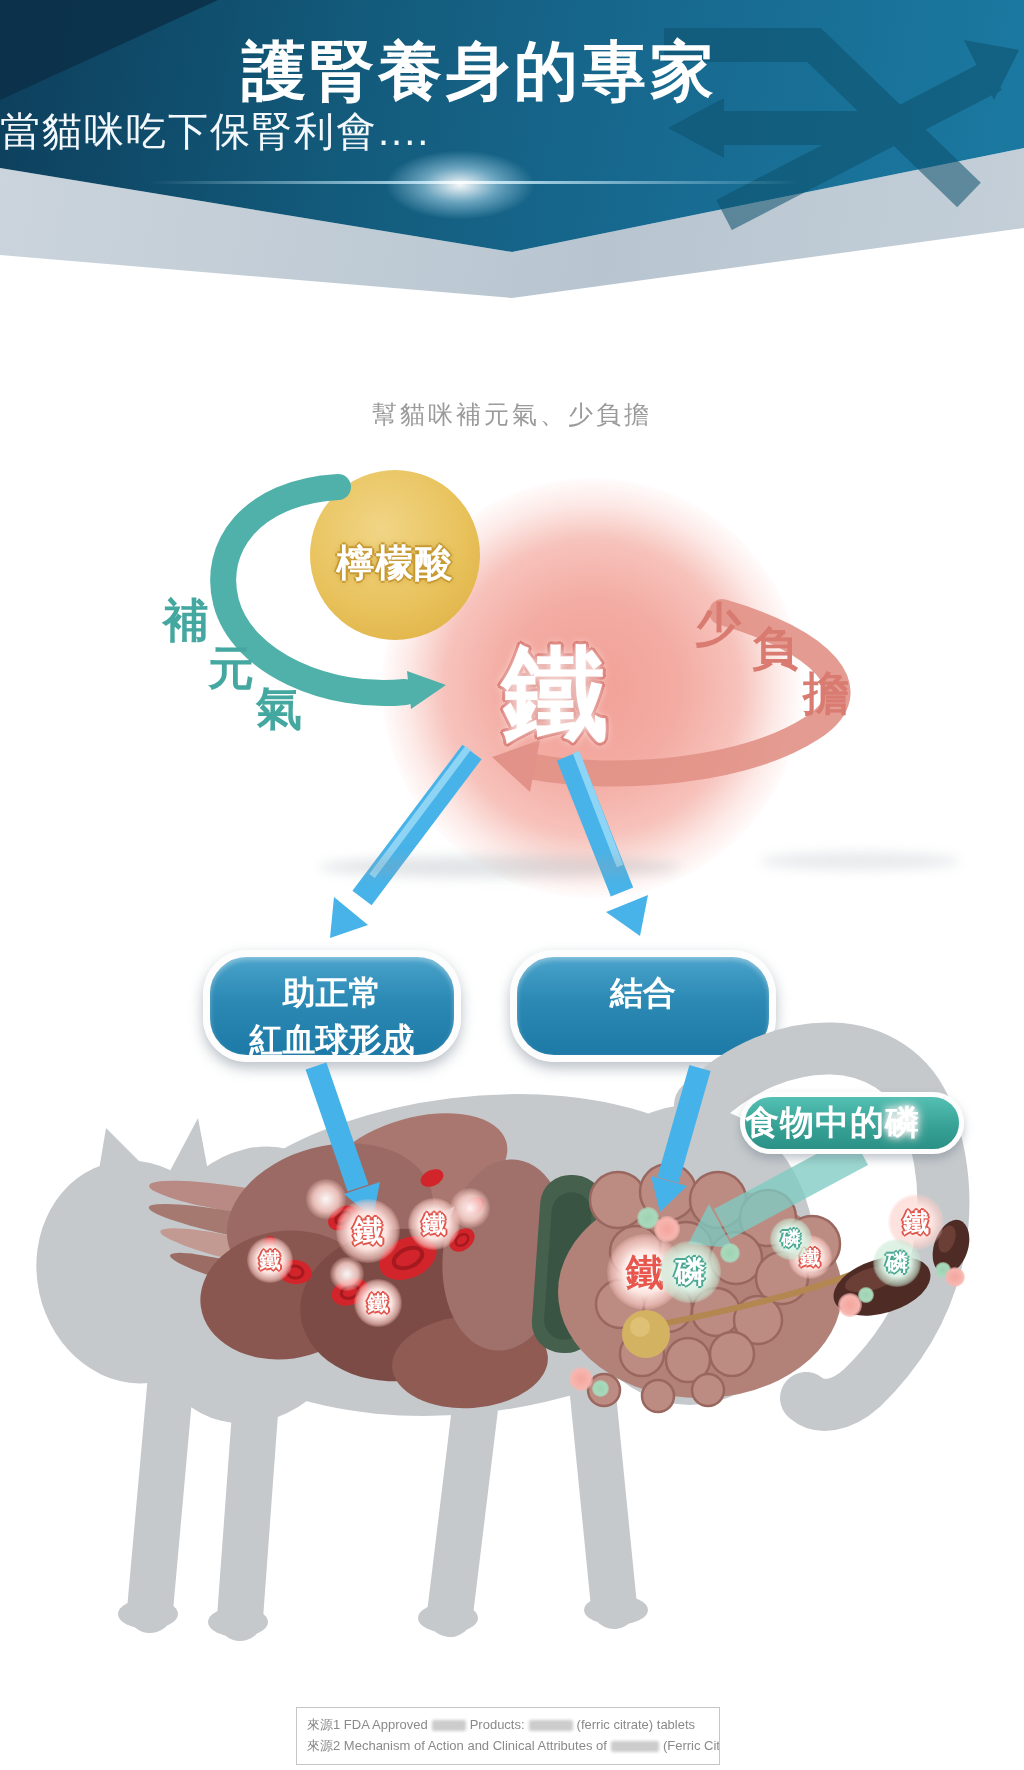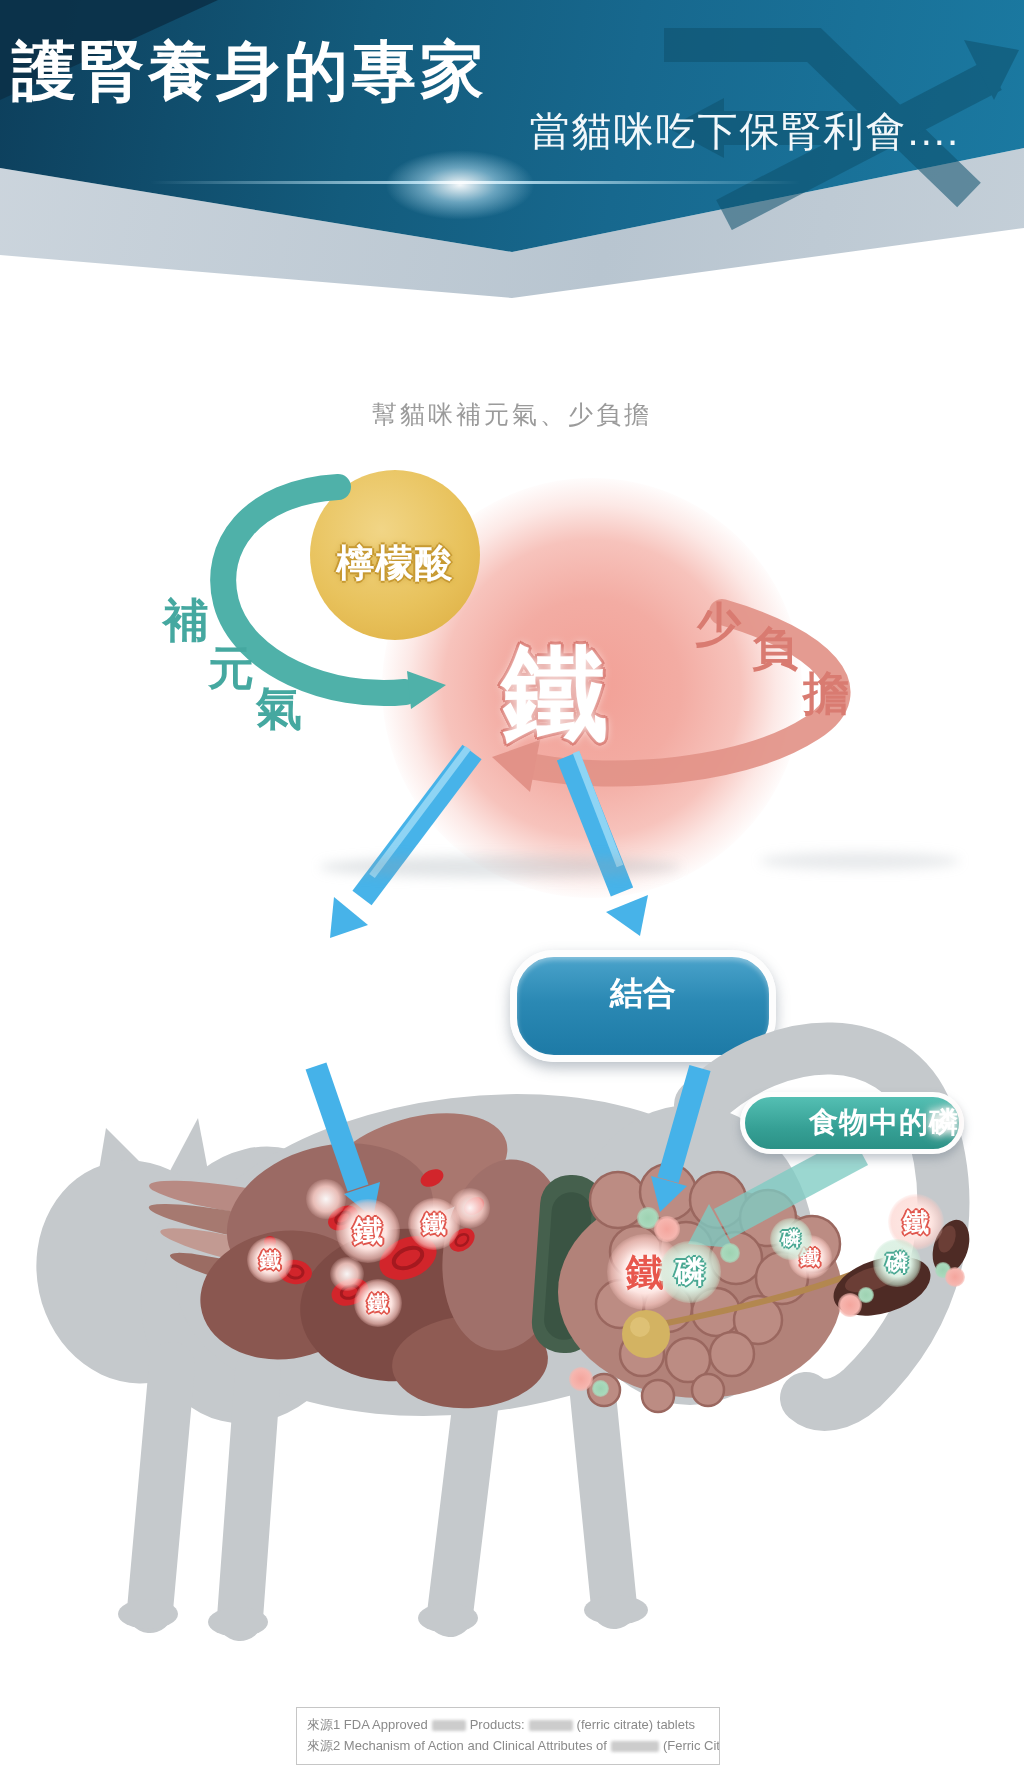--- a/index.html
+++ b/index.html
@@ -8,23 +8,23 @@
   
   .banner{position:absolute;left:0;top:0;width:1024px;height:300px;
           background:linear-gradient(100deg,#0d3f5c 0%,#135b7c 35%,#17688e 60%,#1b7aa2 100%);
           clip-path:polygon(0 0,1024px 0,1024px 148px,512px 252px,0 168px);}
   .banner-corner{position:absolute;left:0;top:0;width:1024px;height:300px;
           background:#0b3148;clip-path:polygon(0 0,218px 0,0 100px);opacity:.9;}
   .light-band{position:absolute;left:0;top:0;width:1024px;height:320px;
           background:linear-gradient(100deg,#ccd5dd 0%,#b8c5d0 60%,#c4cfd8 100%);
           clip-path:polygon(0 168px,512px 252px,1024px 148px,1024px 228px,512px 298px,0 255px);}
   .banner-arrows{position:absolute;right:0;top:0;opacity:.55;}
-  .banner-title{position:absolute;left:0;top:28px;width:960px;
-          color:#fff;font-size:64px;font-weight:900;letter-spacing:4px;margin-left:12px;}
-  .banner-subtitle{position:absolute;left:0;top:104px;width:960px;text-align:right;
+  .banner-title{position:absolute;left:0;top:28px;width:960px;text-align:center;
+          color:#fff;font-size:64px;font-weight:900;letter-spacing:4px;}
+  .banner-subtitle{position:absolute;left:0;top:104px;width:960px;text-align:left;
           color:#f2f8fb;font-size:40px;font-weight:400;letter-spacing:2px;}
   .flare-line{position:absolute;left:150px;top:181px;width:650px;height:3px;
           background:linear-gradient(to right,rgba(255,255,255,0),rgba(200,235,250,.8) 40%,#fff 48%,rgba(200,235,250,.8) 58%,rgba(255,255,255,0));}
   .flare-glow{position:absolute;left:385px;top:150px;width:150px;height:70px;
           background:radial-gradient(ellipse at 50% 50%,rgba(255,255,255,.95) 0%,rgba(190,230,248,.5) 35%,rgba(255,255,255,0) 70%);}
   
   .section-title{position:absolute;left:0;top:330px;width:1024px;text-align:center;
           font-size:42px;font-weight:900;letter-spacing:2px;}
   .section-subtitle{position:absolute;left:0;top:398px;width:1024px;text-align:center;
           font-size:25px;color:#9b9b9b;letter-spacing:3px;}
@@ -45,22 +45,22 @@
   .outcome-btn{position:absolute;top:950px;height:112px;border-radius:44px;
           background:linear-gradient(#4aa3cb 0%,#2b89b4 45%,#1d7aa6 100%);
           border:7px solid #fdfdfd;box-sizing:border-box;
           box-shadow:0 6px 14px rgba(100,115,130,.45),inset 0 3px 5px rgba(255,255,255,.35);
           color:#fff;text-align:center;font-weight:900;font-size:33px;line-height:1.42;padding-top:13px;}
   
   .food-pill{position:absolute;left:740px;top:1092px;width:224px;height:62px;border-radius:34px;
           background:linear-gradient(#54bfb3 0%,#36a095 60%,#2b9186 100%);
           border:5px solid #fdfdfd;box-sizing:border-box;
           box-shadow:0 5px 10px rgba(100,115,130,.4);
-          display:flex;align-items:center;justify-content:flex-end;
-          color:#fff;font-size:29px;font-weight:900;letter-spacing:1px;}
+          display:flex;align-items:center;justify-content:flex-start;
+          color:#fff;font-size:34px;font-weight:900;letter-spacing:1px;}
   .pill-glow{text-shadow:0 0 7px #fff,0 0 12px #ffe2de;}
   
   .badge{position:absolute;width:var(--s);height:var(--s);border-radius:50%;
           display:flex;align-items:center;justify-content:center;font-weight:900;}
   .badge.iron{background:radial-gradient(circle,#ffffff 0%,#fde4e0 40%,rgba(252,205,199,.6) 62%,rgba(255,255,255,0) 74%);
           color:#fff;text-shadow:-2px 0 #e0564d,2px 0 #e0564d,0 -2px #e0564d,0 2px #e0564d,-1px -1px #e0564d,1px 1px #e0564d,-1px 1px #e0564d,1px -1px #e0564d;}
   .badge.iron.big{color:#e8574d;text-shadow:0 0 6px #fff,0 0 2px #fff;}
   .badge.phos{background:radial-gradient(circle,#ffffff 0%,#ddf1e4 40%,rgba(200,233,212,.6) 64%,rgba(255,255,255,0) 76%);
           color:#fff;text-shadow:-2px 0 #4aa893,2px 0 #4aa893,0 -2px #4aa893,0 2px #4aa893,-1px -1px #4aa893,1px 1px #4aa893;}
   .glow-dot{position:absolute;border-radius:50%;
@@ -134,20 +134,24 @@
   <div class="citric-label">檸檬酸</div>
   <div class="iron-label">鐵</div>
 
   <span class="phrase-char" style="left:163px;top:590px;color:#45a8a0;">補</span>
   <span class="phrase-char" style="left:208px;top:638px;color:#45a8a0;">元</span>
   <span class="phrase-char" style="left:256px;top:678px;color:#45a8a0;">氣</span>
   <span class="phrase-char" style="left:695px;top:594px;color:#d97b71;">少</span>
   <span class="phrase-char" style="left:752px;top:618px;color:#d97b71;">負</span>
   <span class="phrase-char" style="left:803px;top:663px;color:#d97b71;">擔</span>
 
+  <div class="outcome-btn" style="left:203px;width:258px;">
+    <div>助正常</div>
+    <div>紅血球形成</div>
+  </div>
   <div class="outcome-btn" style="left:510px;width:266px;">
     <div>結合</div>
   </div>
 
   <svg style="left:0;top:1020px;" width="1024" height="660" viewBox="0 1020 1024 660">
     <g fill="#c5c9cc">
       <path d="M 700 1105 C 780 1028 895 1028 928 1115 C 958 1200 948 1305 862 1388 C 842 1406 820 1410 806 1398" fill="none" stroke="#c5c9cc" stroke-width="52" stroke-linecap="round"></path>
       <polygon points="92,1212 106,1128 156,1178"></polygon>
       <polygon points="162,1186 198,1118 212,1192"></polygon>
       <ellipse cx="135" cy="1272" rx="98" ry="112" transform="rotate(-12 135 1272)"></ellipse>

